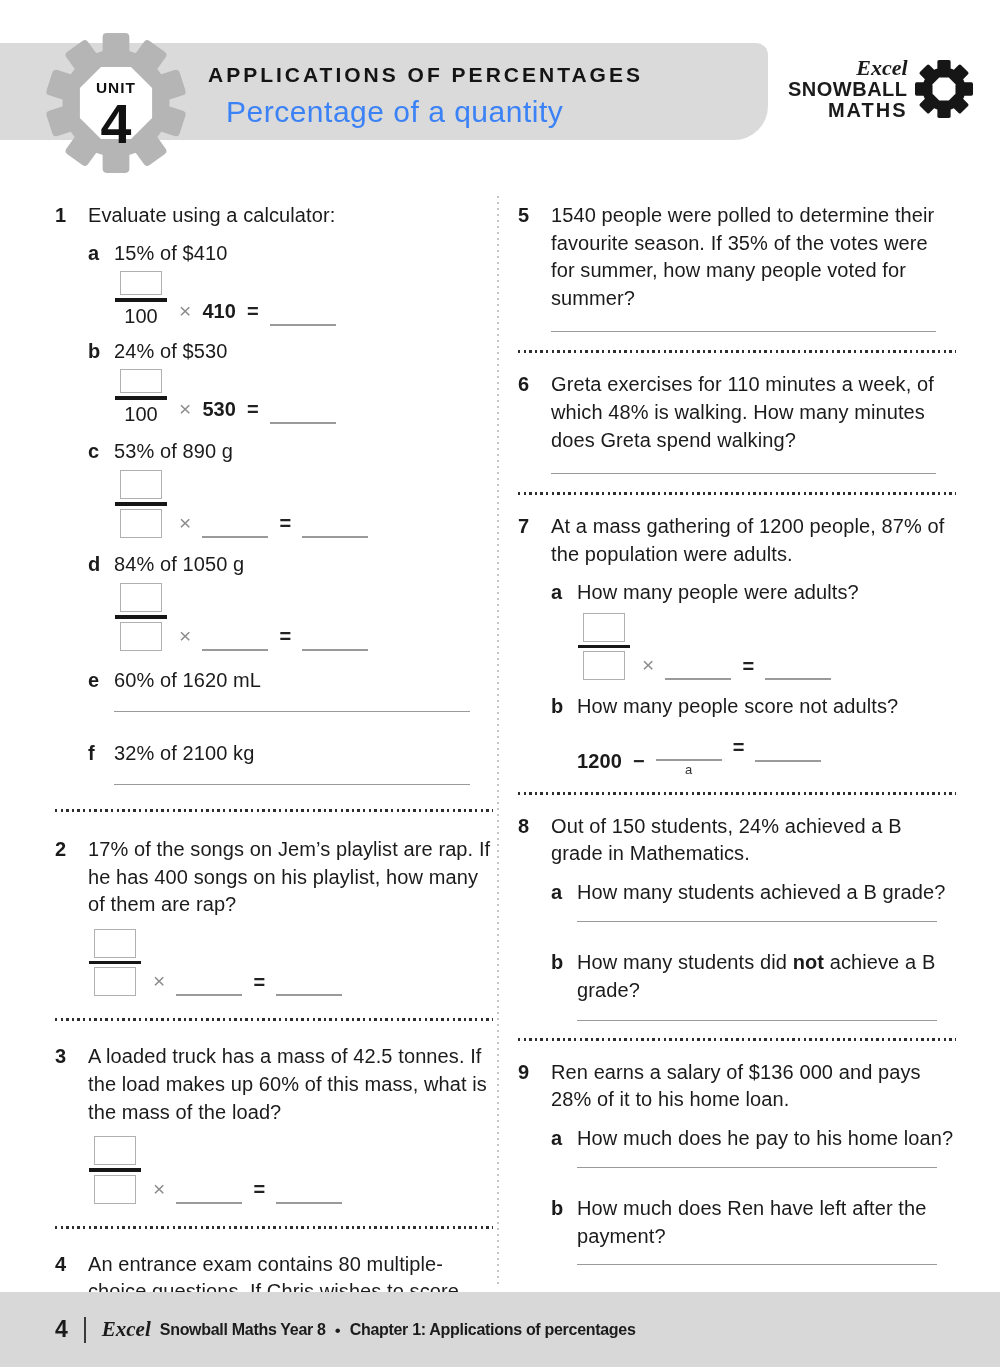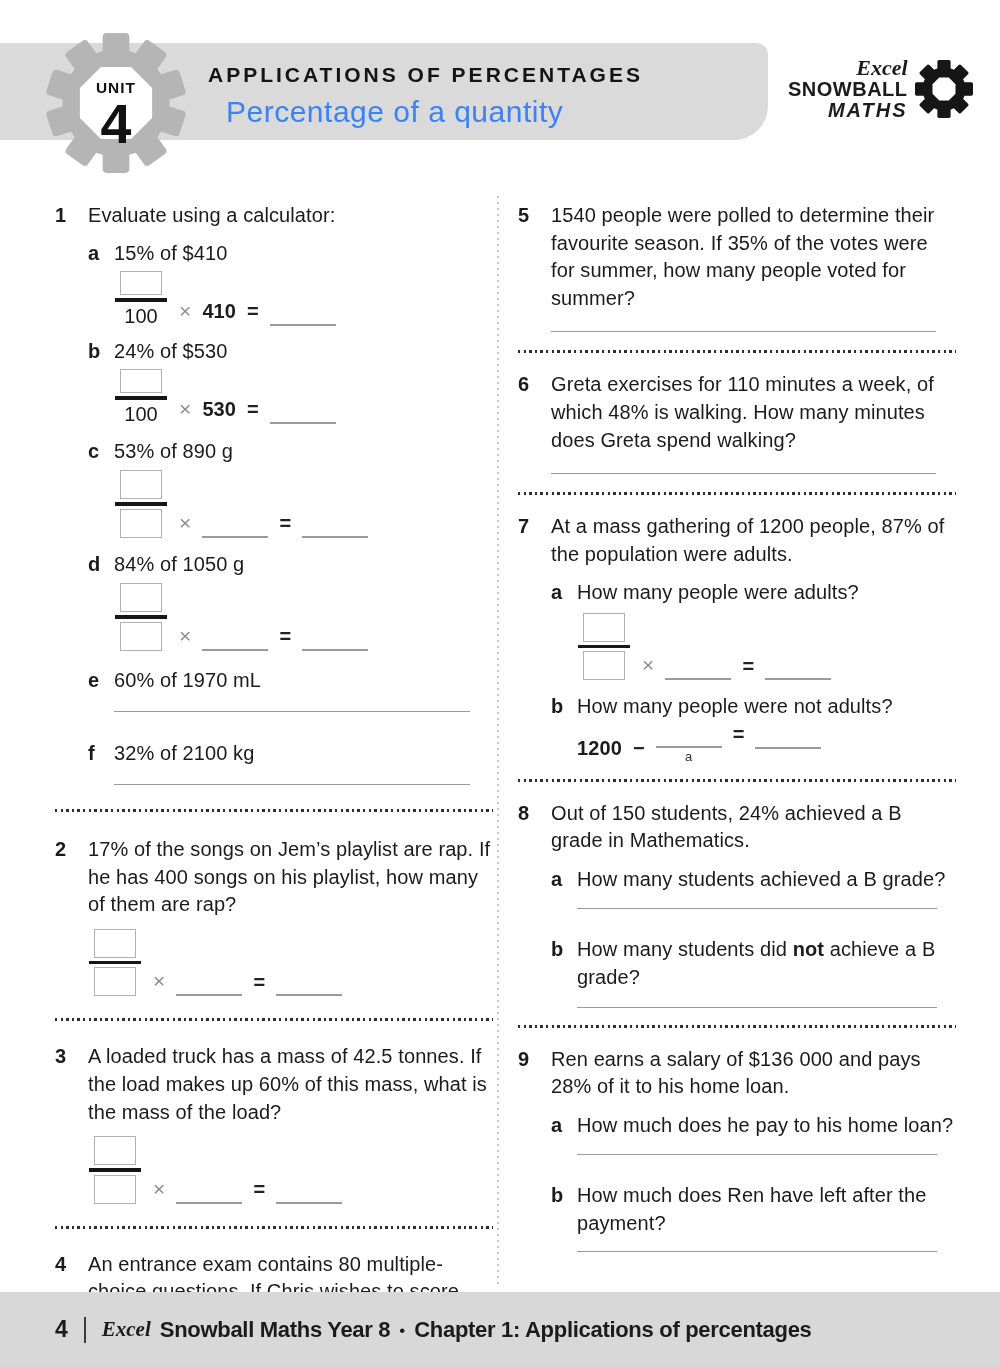--- a/index.html
+++ b/index.html
@@ -19,21 +19,21 @@
     letter-spacing:3px; color:#141414;
   }
   .page-title {
     position:absolute; left:210px; top:95px; font-size:30px; font-weight:500;
     letter-spacing:0.5px; color:#3b82f6;margin-left:16px;
   }
   .logo { position:absolute; left:788px; top:56px; width:178px; display:flex; align-items:center; gap:7px; }
   .logo-text { flex:1; text-align:right; line-height:1.05; }
   .logo-excel { font-family:"Liberation Serif", serif; font-style:italic; font-weight:bold; font-size:22px; display:block; }
   .logo-snowball { font-size:20px; font-weight:bold; letter-spacing:0.5px; display:block; }
-  .logo-maths { font-size:20px; font-weight:bold; letter-spacing:2px; display:block;font-style:italic; }
+  .logo-maths { font-size:20px; font-weight:bold; letter-spacing:2px; display:block; }
   .logo-gear { width:58px; height:58px; flex-shrink:0; }
   
   .col { position:absolute; top:202px; width:438px; font-size:20px; line-height:1.38; letter-spacing:0.1px; }
   .col-left  { left:55px; }
   .col-right { left:518px; }
   .v-div {
     position:absolute; left:497px; top:196px; width:2px; height:1088px;
     background:repeating-linear-gradient(180deg,#c6c6c6 0 2px, transparent 2px 6px);
   }
   .q { display:flex; }
@@ -63,21 +63,21 @@
     background:repeating-linear-gradient(90deg,#2e2e2e 0 2.4px, transparent 2.4px 5.6px);
   }
   
   .footer {
     position:absolute; left:0; bottom:0; width:1000px; height:75px; background:#d8d8d8;
     display:flex; align-items:center; padding-left:55px; gap:9px;
   }
   .pg { font-size:23px; font-weight:bold; }
   .fdiv { width:2px; height:26px; background:#3a3a3a; margin:0 7px; }
   .fbrand-excel { font-family:"Liberation Serif", serif; font-style:italic; font-weight:bold; font-size:21px; }
-  .fbrand-rest, .fchapter { font-weight:bold; font-size:22px; letter-spacing:-0.3px; }
+  .fbrand-rest, .fchapter { font-weight:bold; font-size:16px; letter-spacing:-0.3px; }
   .fbullet { font-size:17px; position:relative; top:1px; }
   svg text { font-family:"Liberation Sans", sans-serif; }
 </style>
 </head>
 <body>
 
 <div id="page">
 
   <div class="banner"></div>
 
@@ -238,21 +238,21 @@
               <span class="blank"></span>
               <span class="eq">=</span>
               <span class="blank"></span>
             </div>
           </div>
         </div>
 
         <div class="part" style="margin-top:16px;">
           <div class="plabel">e</div>
           <div class="pbody">
-            <div>60% of 1970 mL</div>
+            <div>60% of 1620 mL</div>
             <div class="ansline" style="margin-top:16px; width:356px;"></div>
           </div>
         </div>
 
         <div class="part" style="margin-top:28px;">
           <div class="plabel">f</div>
           <div class="pbody">
             <div>32% of 2100 kg</div>
             <div class="ansline" style="margin-top:17px; width:356px;"></div>
           </div>
@@ -353,22 +353,22 @@
               <span class="blank"></span>
               <span class="eq">=</span>
               <span class="blank"></span>
             </div>
           </div>
         </div>
 
         <div class="part" style="margin-top:13px;">
           <div class="plabel">b</div>
           <div class="pbody">
-            <div>How many people were not adults?</div>
-            <div class="mathrow" style="">
+            <div>How many people score not adults?</div>
+            <div class="mathrow" style="margin-top:13px;">
               <span class="val">1200</span>
               <span class="eq">−</span>
               <span class="blank-wrap">
                 <span class="blank"></span>
                 <span class="sub-label">a</span>
               </span>
               <span class="eq" style="margin-bottom:14px;">=</span>
               <span class="blank" style="margin-bottom:14px;"></span>
             </div>
           </div>

